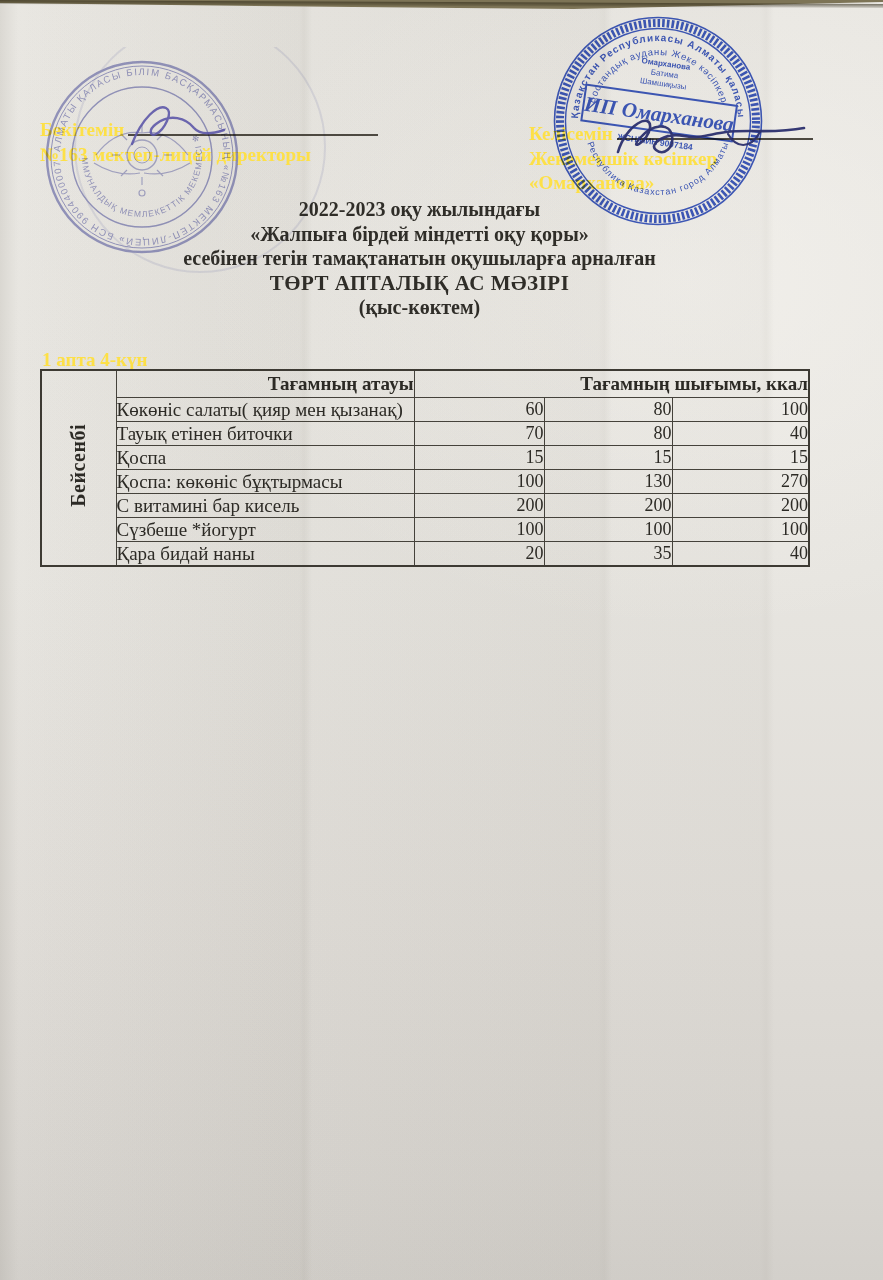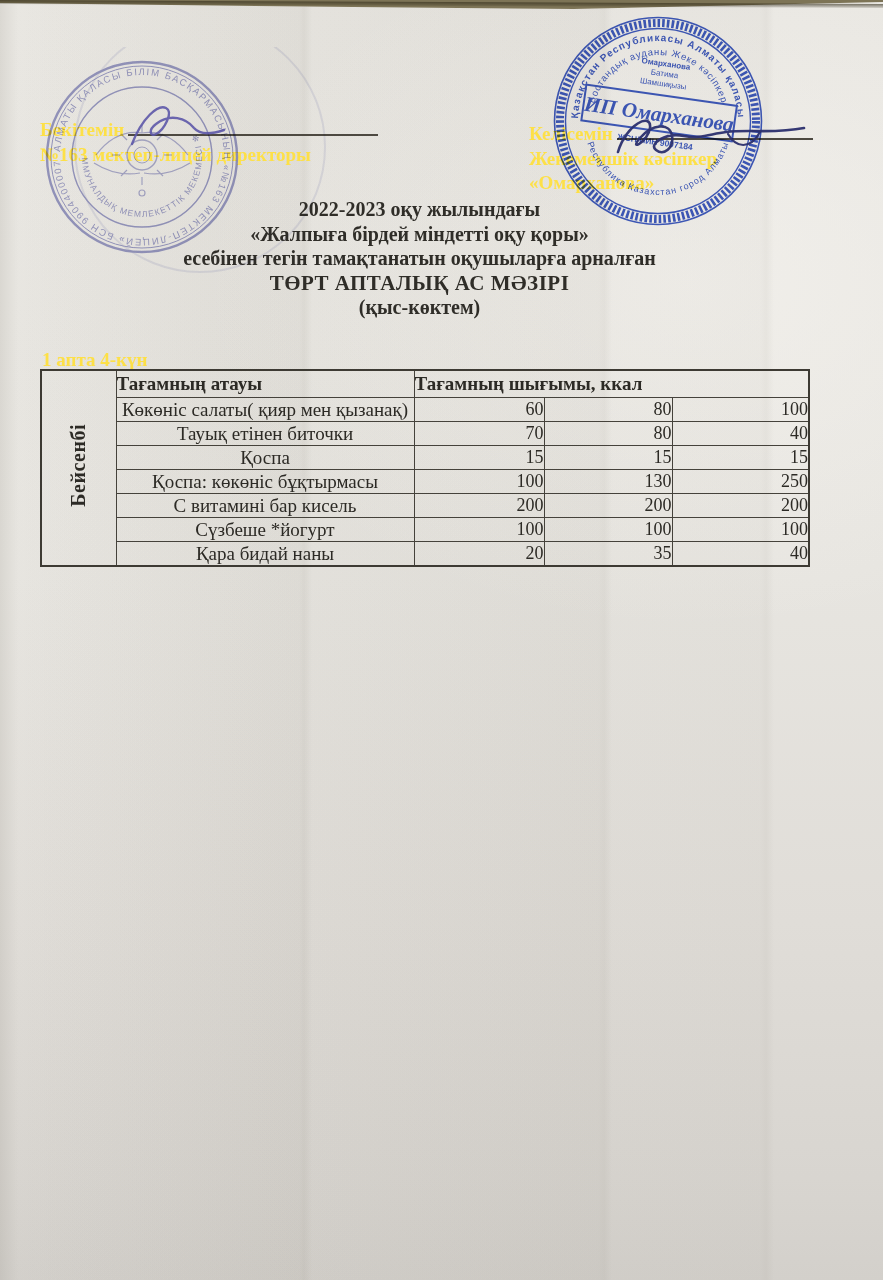--- a/index.html
+++ b/index.html
@@ -38,22 +38,22 @@
   .title-block .big{font-size:21px;letter-spacing:.5px;}
   .week{font-size:19px;margin-top:8px;}
   table.menu{
     position:absolute;left:40px;top:369px;width:768px;
     border-collapse:collapse;table-layout:fixed;color:#2c2a25;
   }
   table.menu td, table.menu th{
     border:1.6px solid #45423b;padding:0;overflow:hidden;white-space:nowrap;
   }
   table.menu{border:2.4px solid #3d3a33;}
-  th.h{font-size:19px;font-weight:bold;height:26px;text-align:left;}
-  td.dish{font-size:19px;text-align:center;padding:0 0 0 7px;height:23px;}
+  th.h{font-size:19px;font-weight:bold;height:26px;text-align:right;}
+  td.dish{font-size:19px;text-align:left;padding:0 0 0 7px;height:23px;}
   td.num{font-size:18px;text-align:right;height:23px;}
   td.day{
     width:75px;text-align:center;vertical-align:middle;
     font-weight:bold;font-size:20px;letter-spacing:.5px;
   }
   td.day span{writing-mode:vertical-rl;transform:rotate(180deg);display:inline-block;}
   svg.stamp{position:absolute;mix-blend-mode:multiply;pointer-events:none;}
   svg.sig{position:absolute;pointer-events:none;}
 </style>
 </head>
@@ -112,21 +112,21 @@
   <tr>
     <td class="dish">Қоспа</td>
     <td class="num">15</td>
     <td class="num">15</td>
     <td class="num">15</td>
   </tr>
   <tr>
     <td class="dish">Қоспа: көкөніс бұқтырмасы</td>
     <td class="num">100</td>
     <td class="num">130</td>
-    <td class="num">250</td>
+    <td class="num">270</td>
   </tr>
   <tr>
     <td class="dish">С витамині бар кисель</td>
     <td class="num">200</td>
     <td class="num">200</td>
     <td class="num">200</td>
   </tr>
   <tr>
     <td class="dish">Сүзбеше *йогурт</td>
     <td class="num">100</td>

